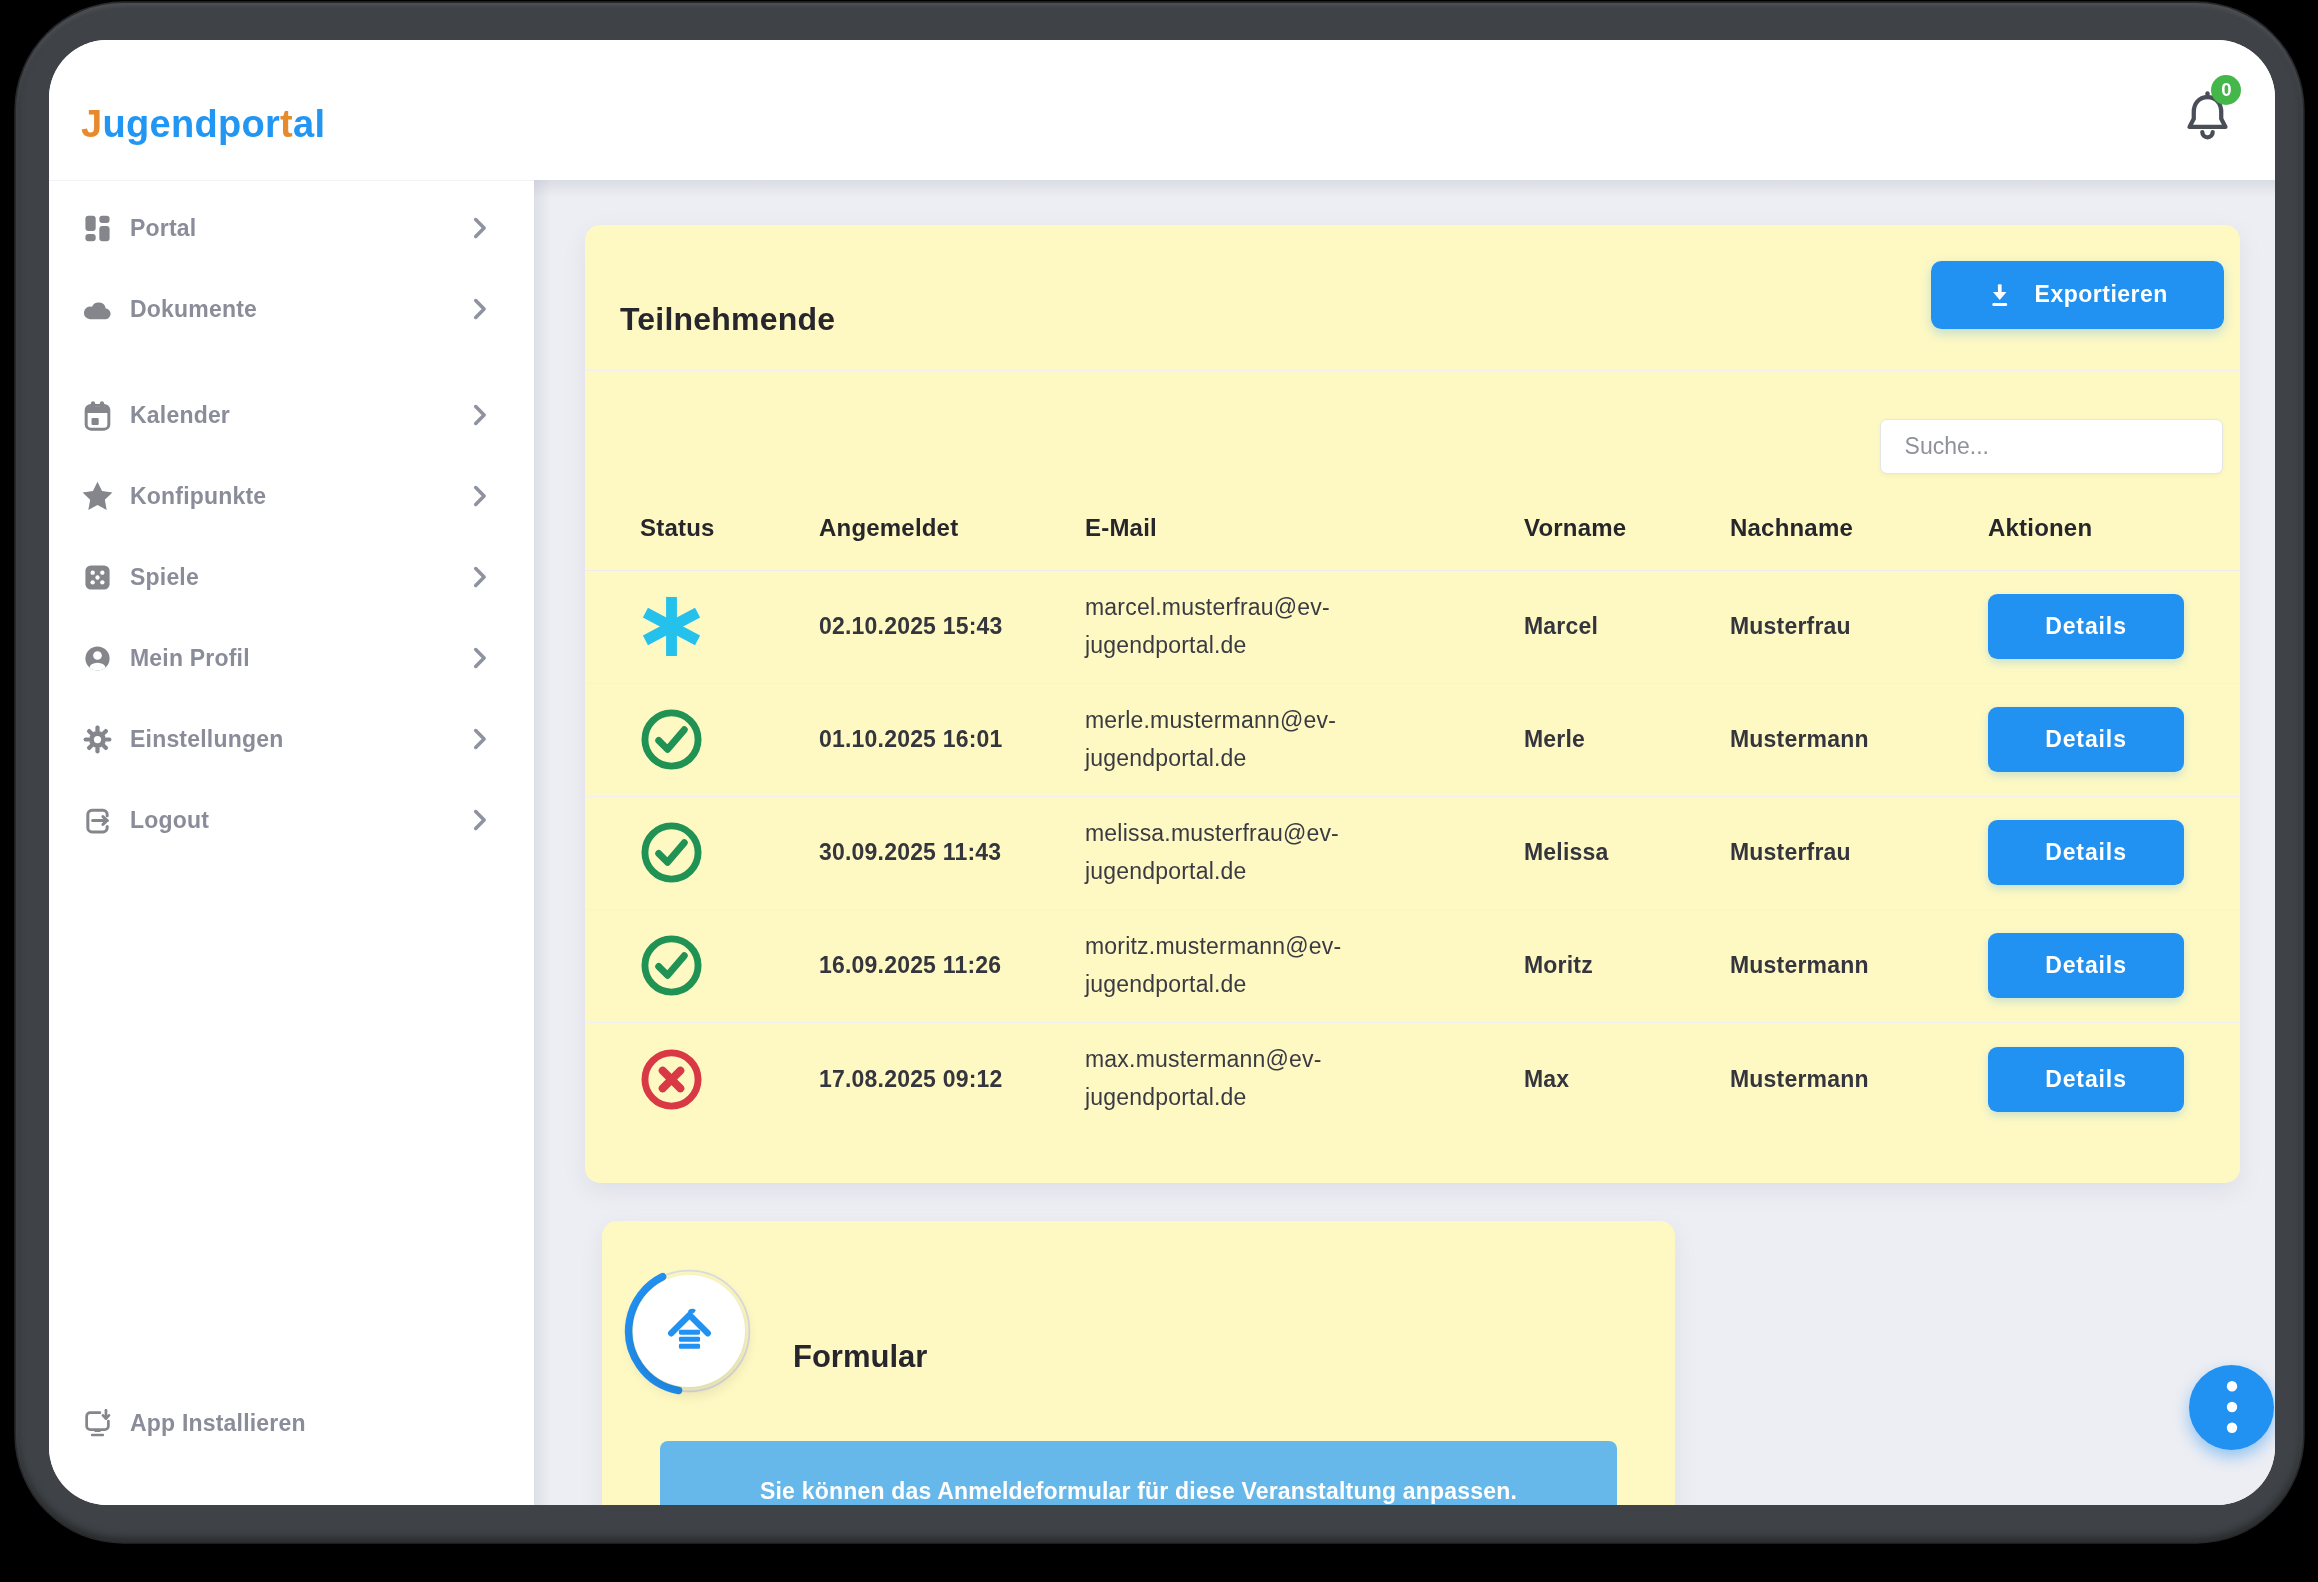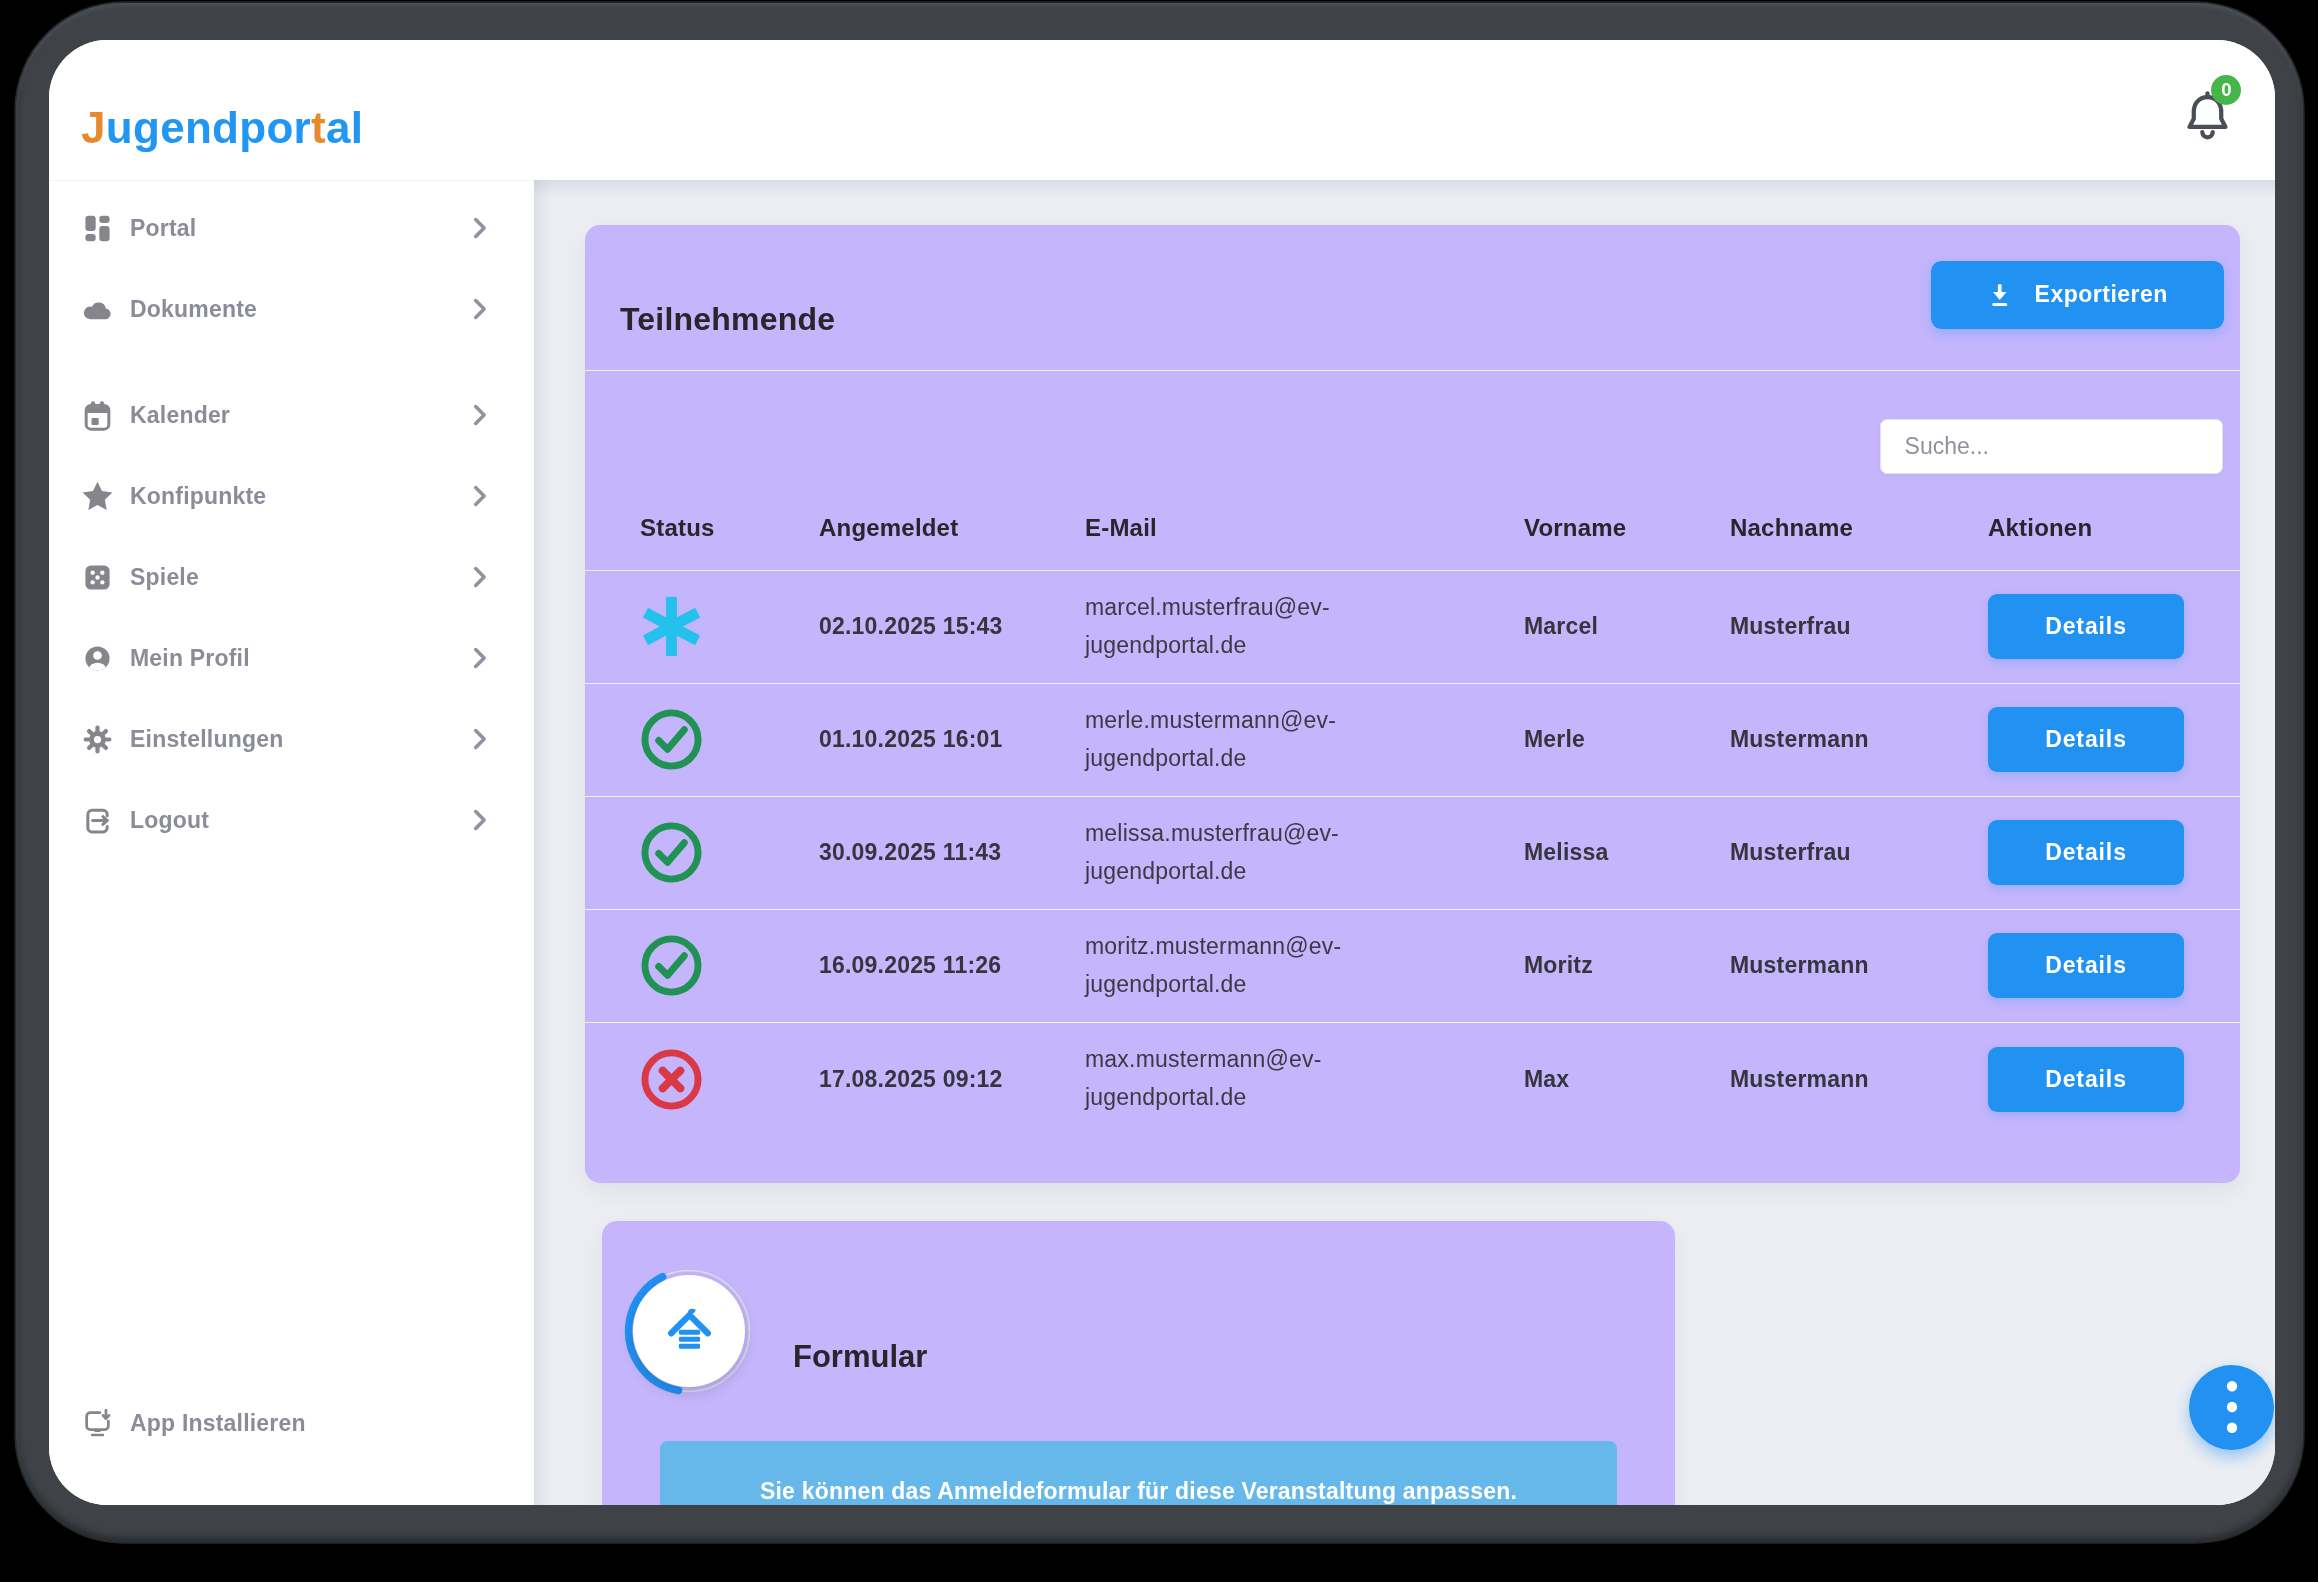--- a/index.html
+++ b/index.html
@@ -8,21 +8,21 @@
 
   
   .device{position:absolute;left:16px;top:2.9px;width:2287px;height:1539px;
     background:#3F4347;border-radius:107px;
     box-shadow:inset 0 2.3px 5.8px rgba(255,255,255,.12), inset 0 -3.5px 8px rgba(0,0,0,.45), 0 0 0 1.7px #26282b;}
   .screen{position:absolute;left:33px;top:37px;width:2226px;height:1465px;
     background:#fff;border-radius:58px;overflow:hidden;}
 
   
   .sidebar{position:absolute;left:0;top:0;width:485px;height:100%;background:#fff;z-index:3;}
-  .logo{position:absolute;left:32px;top:63px;font-size:44px;font-weight:800;letter-spacing:0.3px;white-space:nowrap;}
+  .logo{position:absolute;left:32px;top:63px;font-size:38px;font-weight:800;letter-spacing:0.3px;white-space:nowrap;}
   .logo .lb{color:#2196F3;} .logo .lo{color:#E78A2E;}
   .logo-rule{position:absolute;left:0;top:140px;width:100%;height:1.2px;background:#F3F3F6;}
   .nav{position:absolute;left:0;top:148px;width:100%;}
   .nav-item{position:relative;height:81px;display:flex;align-items:center;cursor:pointer;}
   .nav-item.group-gap{margin-top:25px;}
   .nav-icon{position:absolute;left:32px;width:32px;height:32px;display:flex;align-items:center;justify-content:center;}
   .nav-label{position:absolute;left:81px;font-size:23px;font-weight:700;color:#8A8C99;letter-spacing:0.2px;}
   .nav-chev{position:absolute;right:46px;width:15px;height:24px;display:flex;align-items:center;}
   .nav-item.active{background:#ECEEF9;}
   .nav-item.active .nav-label{color:#2191F2;}
@@ -35,21 +35,21 @@
   .bell-badge{position:absolute;right:-2.3px;top:-12.8px;width:30px;height:30px;border-radius:50%;
     background:#45B649;color:#fff;font-size:18.6px;font-weight:800;display:flex;align-items:center;justify-content:center;}
 
   
   .main{position:absolute;left:485px;top:140px;width:1741px;height:1325px;background:#EDEEF3;z-index:1;}
   .main::before{content:"";position:absolute;left:0;top:0;width:100%;height:17.4px;
     background:linear-gradient(rgba(150,155,175,.22),rgba(150,155,175,0));}
   .main::after{content:"";position:absolute;left:0;top:0;width:17.4px;height:100%;
     background:linear-gradient(90deg,rgba(150,155,175,.18),rgba(150,155,175,0));}
 
-  .card{position:absolute;background:#c4b5fd;border-radius:15px;box-shadow:0 8px 21px rgba(130,140,170,.14);}
+  .card{position:absolute;background:#fef9c3;border-radius:15px;box-shadow:0 8px 21px rgba(130,140,170,.14);}
   .card1{left:51px;top:45px;width:1655px;height:958px;}
   .card1-head{position:relative;height:146px;border-bottom:1.2px solid #F0F0F3;}
   .card1-title{position:absolute;left:35px;top:50%;transform:translateY(-50%);font-size:32px;font-weight:800;color:#26262C;letter-spacing:0.2px;}
   .export-btn{position:absolute;right:16px;top:36px;width:293px;height:68px;border:none;border-radius:10.4px;
     background:#2191F2;color:#fff;display:flex;align-items:center;justify-content:center;gap:22px;cursor:pointer;
     font-size:23px;font-weight:700;letter-spacing:0.5px;box-shadow:0 4.6px 10.4px rgba(33,145,242,.25);}
 
   .search-row{position:absolute;right:17.4px;top:194px;}
   .search-input{width:343px;height:55px;border:1.2px solid #E4E5E9;border-radius:7px;background:#fff;
     padding:0 24px;font-size:23px;color:#3F3F47;box-shadow:0 1.7px 4.6px rgba(0,0,0,.04);outline:none;}

